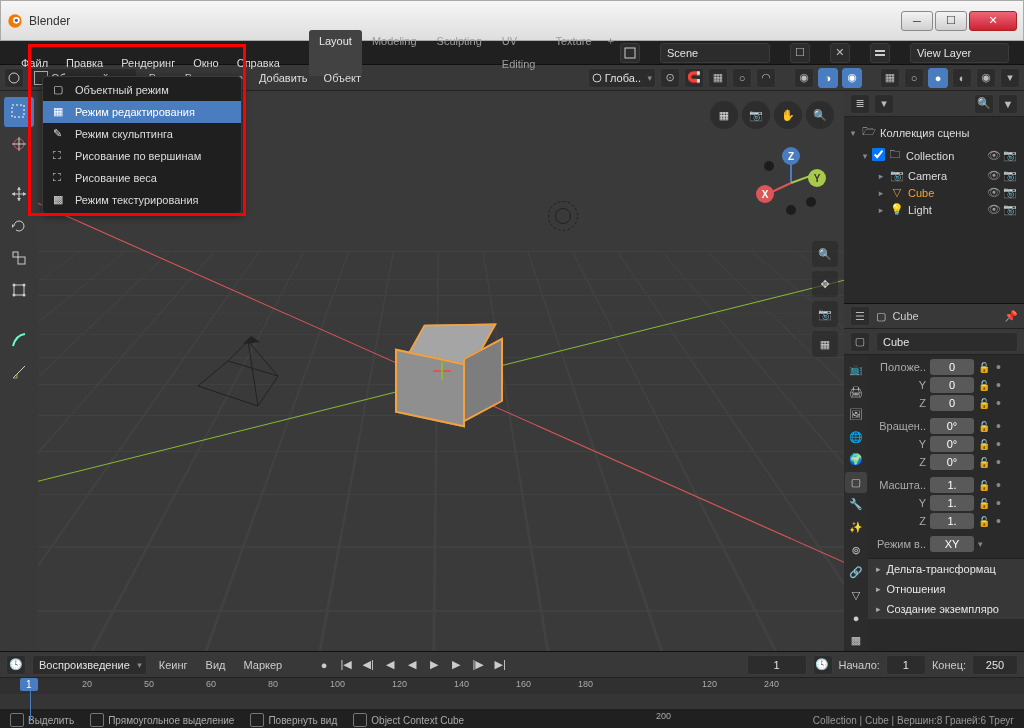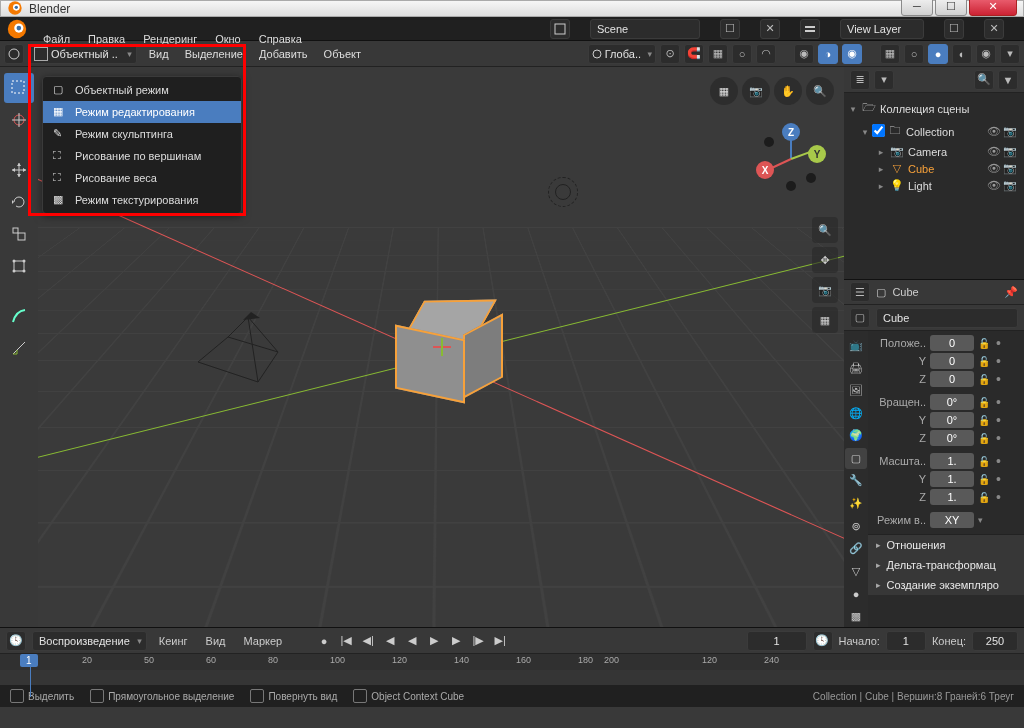--- a/index.html
+++ b/index.html
@@ -1,19 +1,19 @@
 <!DOCTYPE html>
 <html><head>
 <meta charset="utf-8">
 <style>
 * { margin: 0; padding: 0; box-sizing: border-box; font-family: sans-serif; user-select: none; }
 body { width: 1024px; height: 728px; overflow: hidden; background: #393939; color: #ccc; font-size: 11px; }
 
 
-.win-titlebar { height: 17px; background: linear-gradient(#f6f6f6, #dedede); border: 1px solid #aaa; display: flex; align-items: flex-end; padding: 0 6px; }
+.win-titlebar { height: 41px; background: linear-gradient(#f6f6f6, #dedede); border: 1px solid #aaa; display: flex; align-items: center; padding: 0 6px; }
 .win-titlebar .wicon { width: 16px; height: 16px; margin-right: 6px; }
 .win-titlebar .title { color: #333; font-size: 12px; flex: 1; }
 .win-btns { display: flex; }
 .win-btn { width: 32px; height: 20px; margin-left: 2px; display: flex; align-items: center; justify-content: center; border: 1px solid #8a8a8a; border-radius: 3px; background: linear-gradient(#f3f3f3,#d0d0d0); color:#333; font-size:11px; }
 .win-btn.close { background: linear-gradient(#e67,#c23); color:#fff; border-color:#a22; width:48px;}
 
 
 .topbar { height: 24px; background: #202020; display:flex; align-items:center; border-bottom:1px solid #111; }
 .logo { width: 22px; height: 22px; margin: 0 6px; }
 .menu-top { display:flex;margin-top:20px; }
@@ -177,36 +177,44 @@
       <circle cx="14" cy="11" r="5" fill="#fff"></circle>
       <circle cx="14" cy="11" r="2.5" fill="#3b6ea5"></circle>
     </svg>
   <div class="menu-top">
     <div class="m">Файл</div>
     <div class="m">Правка</div>
     <div class="m">Рендеринг</div>
     <div class="m">Окно</div>
     <div class="m">Справка</div>
   </div>
+  <div class="tabs">
+    <div class="t active">Layout</div>
+    <div class="t">Modeling</div>
+    <div class="t">Sculpting</div>
+    <div class="t">UV Editing</div>
+    <div class="t">Texture</div>
+    <div class="plus">+</div>
+  </div>
   <div class="top-right">
     <div class="ibtn">
         <svg width="12" height="12" viewBox="0 0 12 12">
           <rect x="1" y="1" width="10" height="10" fill="none" stroke="#ccc"></rect>
         </svg>
       </div>
     <div class="fld" style="width:110px">Scene</div>
     <div class="ibtn">☐</div>
     <div class="ibtn">✕</div>
     <div class="ibtn">
         <svg width="12" height="12" viewBox="0 0 12 12">
           <rect x="1" y="3" width="10" height="2" fill="#ccc"></rect>
           <rect x="1" y="7" width="10" height="2" fill="#ccc"></rect>
         </svg>
       </div>
-    <div class="fld" style="width:84px">View Layer</div>
+    <div class="fld" style="width:99px">View Layer</div>
     <div class="ibtn">☐</div>
     <div class="ibtn">✕</div>
   </div>
 </div>
 
 <div class="vp-header">
   <div class="ibtn">
       <svg width="12" height="12" viewBox="0 0 12 12">
         <circle cx="6" cy="6" r="5" fill="none" stroke="#ccc"></circle>
       </svg>
@@ -514,22 +522,22 @@
                 <span class="dot">•</span>
               </div>
             <div style="height:5px"></div>
             <div class="prow">
                 <span class="lbl">Режим в..</span>
                 <span class="val">XY</span>
                 <span style="font-size:9px;color:#888">▾</span>
               </div>
           </div>
         </div>
+        <div class="panel-h collapsed">Дельта-трансформац</div>
         <div class="panel-h collapsed">Отношения</div>
-        <div class="panel-h collapsed">Дельта-трансформац</div>
         <div class="panel-h collapsed">Создание экземпляро</div>
 
       </div>
     </div>
   </div>
 </div>
 
 <div class="timeline-area">
   <div class="tl-header">
     <div class="ibtn">🕓</div>
@@ -564,21 +572,21 @@
         <span class="tick" style="left: 20px;">0</span>
         <span class="tick" style="left: 82px;">20</span>
         <span class="tick" style="left: 144px;">50</span>
         <span class="tick" style="left: 206px;">60</span>
         <span class="tick" style="left: 268px;">80</span>
         <span class="tick" style="left: 330px;">100</span>
         <span class="tick" style="left: 392px;">120</span>
         <span class="tick" style="left: 454px;">140</span>
         <span class="tick" style="left: 516px;">160</span>
         <span class="tick" style="left: 578px;">180</span>
-        <span class="tick" style="left: 604px;">200</span>
+        <span class="tick" style="left: 656px; margin-top: 32px;">200</span>
         <span class="tick" style="left: 702px;">120</span>
         <span class="tick" style="left: 764px;">240</span>
       </div>
     <div class="frame-ind">
       <span class="frame-tag">1</span>
       <div class="frame-line"></div>
     </div>
   </div>
 </div>
 

